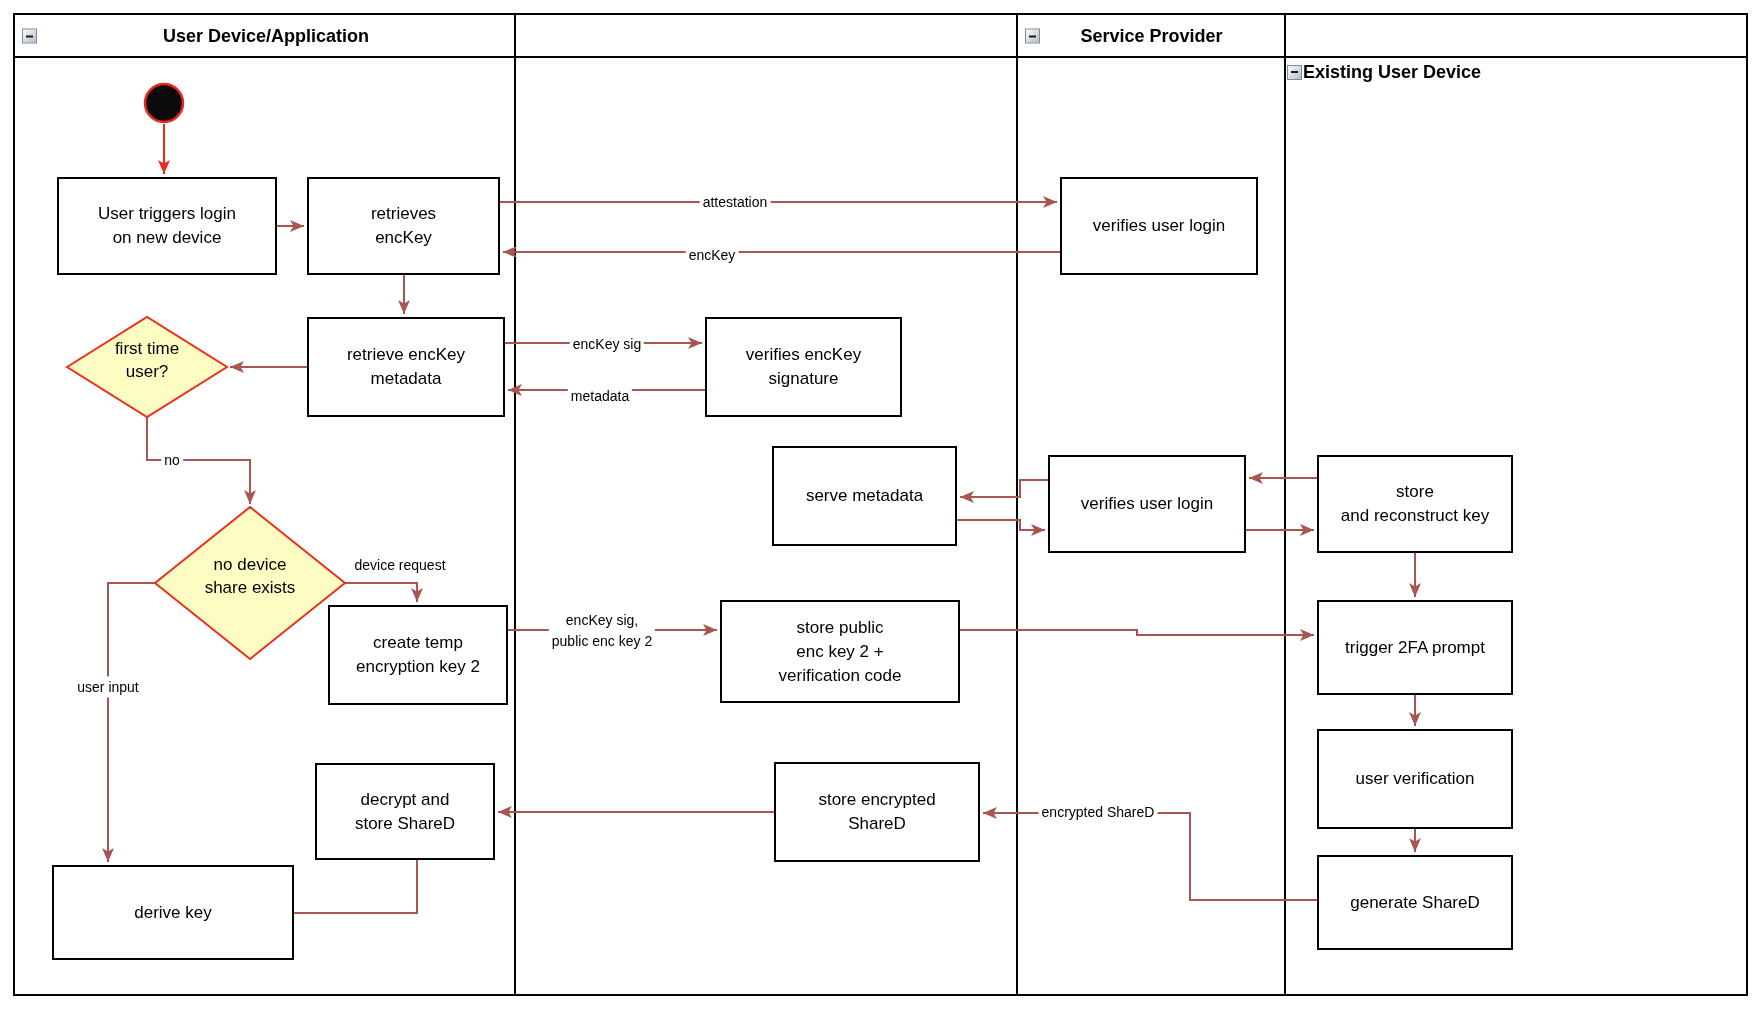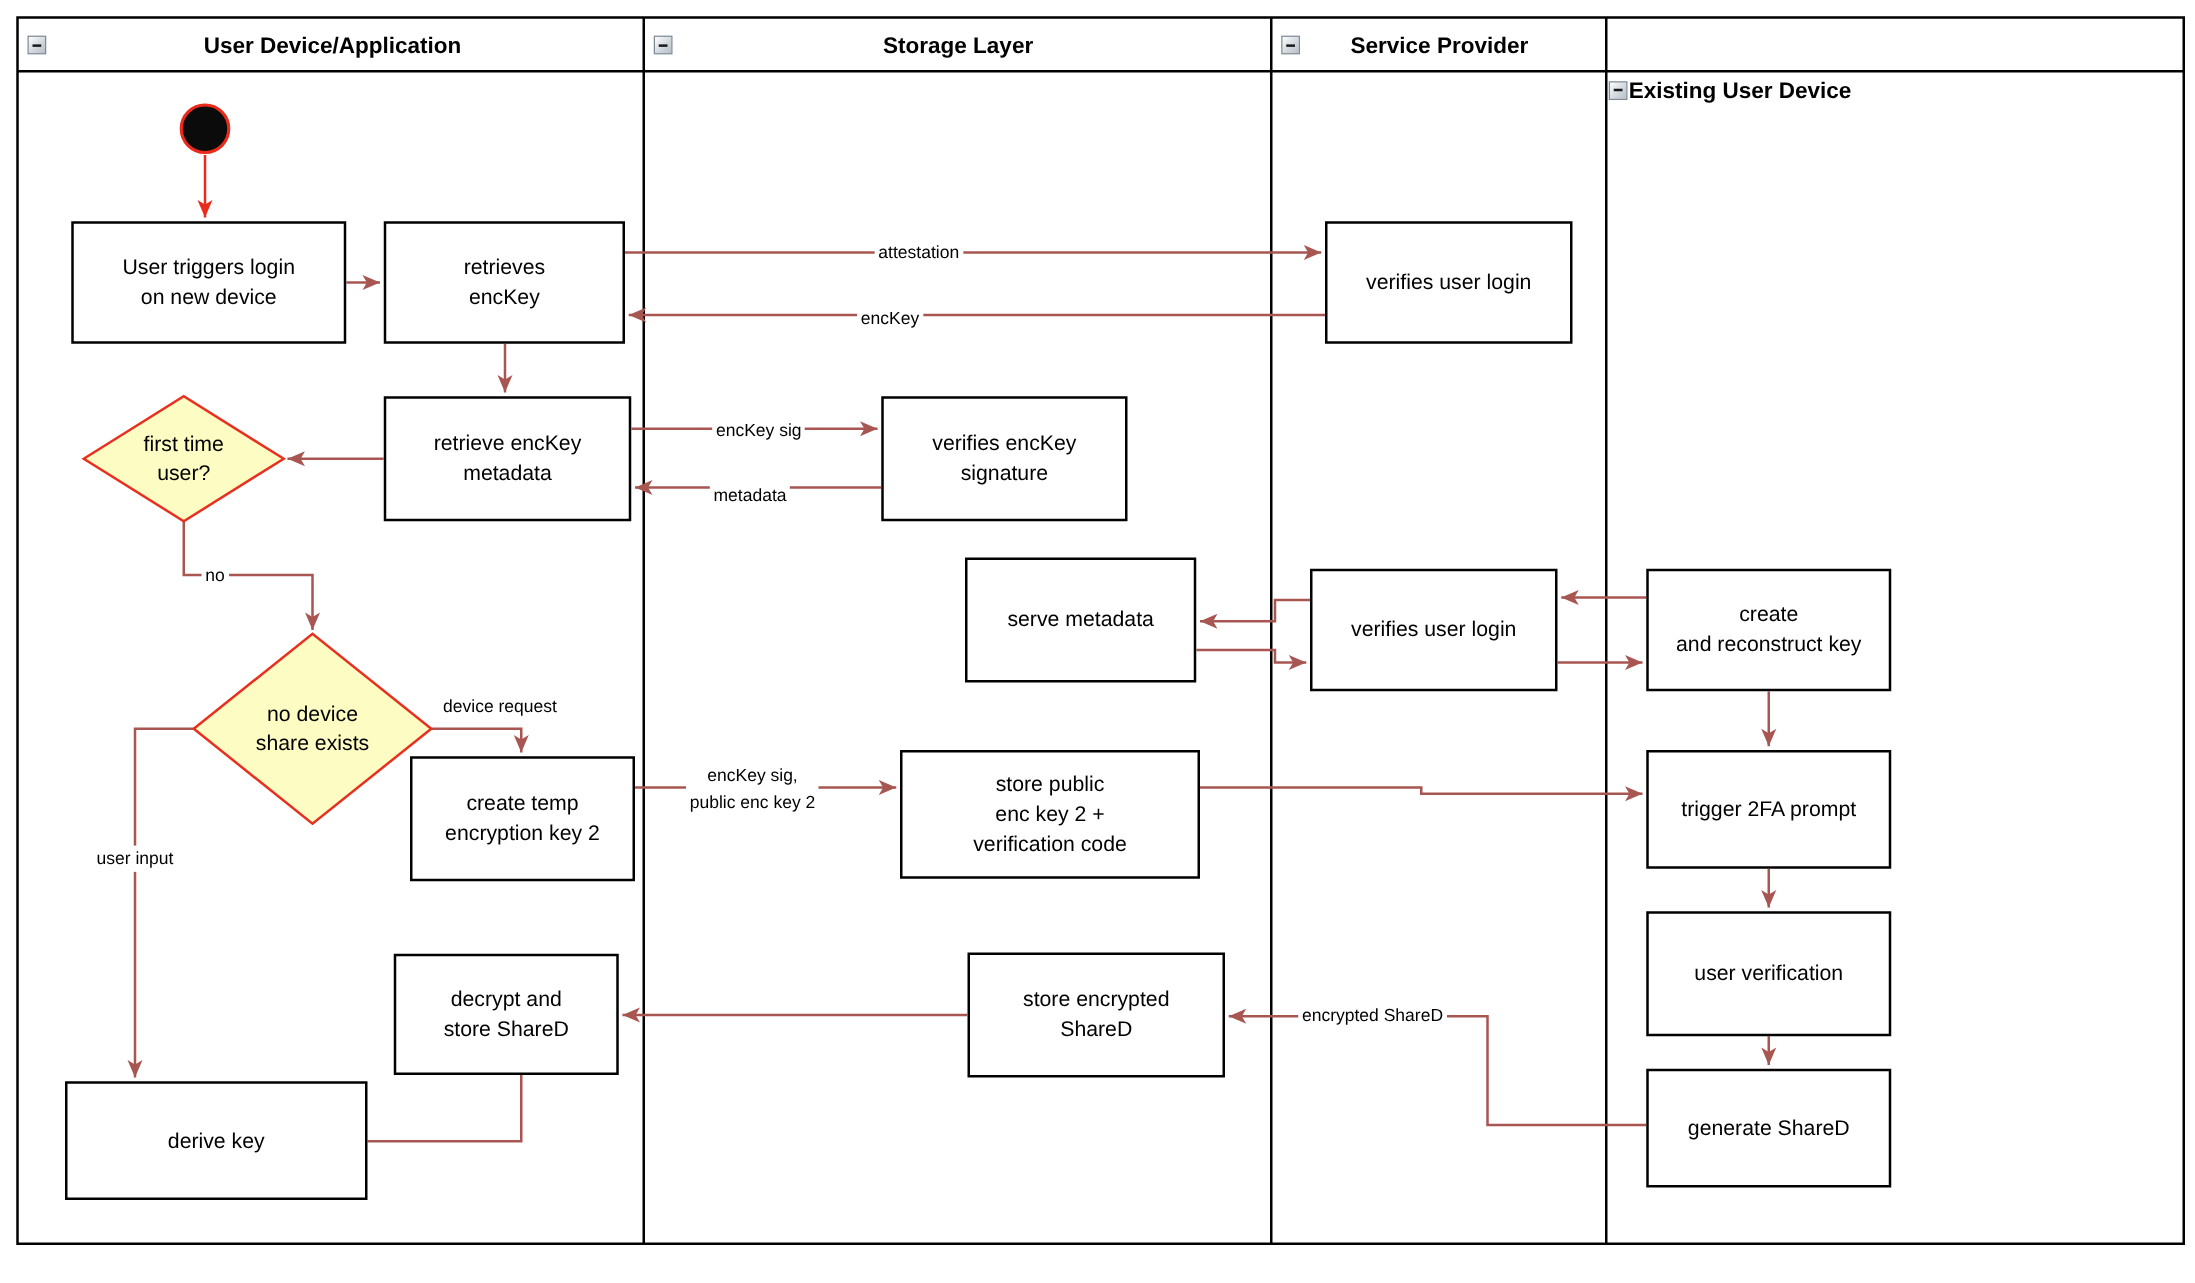--- a/index.html
+++ b/index.html
@@ -13,21 +13,21 @@
             width:15px;height:15px;border:1px solid #7f8a94;
             background:linear-gradient(135deg,#fdfdfd 0%,#cfd6dc 60%,#b7bec5 100%);
             display:flex;align-items:center;justify-content:center;box-sizing:border-box;}
   .collapse .minus{width:7px;height:2px;background:#1a1a1a;}
   .hdr.flush{justify-content:flex-start;}
   .hdr.flush .collapse{position:static;transform:none;margin-right:1px;flex:0 0 auto;}
   .node{position:absolute;box-sizing:border-box;border:2px solid #000;background:#fff;
         display:flex;flex-direction:column;align-items:center;justify-content:center;
         font-size:17px;line-height:24px;text-align:center;}
   .dlabel{position:absolute;display:flex;flex-direction:column;align-items:center;
-          justify-content:center;font-size:17px;line-height:23px;text-align:center;}
+          font-size:17px;line-height:23px;text-align:center;}
   .lbl{position:absolute;transform:translate(-50%,-50%);background:#ffffff;
        padding:0 3px;font-size:14px;line-height:21px;white-space:nowrap;text-align:center;}
   .lbl span{display:block;}
 </style>
 </head>
 <body>
 
 <div id="canvas">
 
   <svg class="layer" width="1756" height="1026" viewBox="0 0 1756 1026">
@@ -74,26 +74,20 @@
 
     <polygon points="67,367 147,317 227,367 147,417" fill="#fdfcc2" stroke="#e8301f" stroke-width="2"></polygon>
     <polygon points="155,583 250,507 345,583 250,659" fill="#fdfcc2" stroke="#e8301f" stroke-width="2"></polygon>
   </svg>
 
   <div class="hdr" style="left:15px;width:502px;border-radius:18px;">
     <span class="collapse">
         <span class="minus"></span>
       </span>
     <span class="title">User Device/Application</span>
-  </div>
-  <div class="hdr" style="left:516px;width:501px;">
-    <span class="collapse">
-        <span class="minus"></span>
-      </span>
-    <span class="title">Storage Layer</span>
   </div>
   <div class="hdr" style="left:1018px;width:267px;">
     <span class="collapse">
         <span class="minus"></span>
       </span>
     <span class="title">Service Provider</span>
   </div>
   <div class="hdr flush" style="left:1287px;width:458px;margin-top:36px;">
     <span class="collapse">
         <span class="minus"></span>
@@ -152,21 +146,21 @@
   </div>
 
   <div class="node" style="left:1060px;top:177px;width:198px;height:98px">
     <span>verifies user login</span>
   </div>
   <div class="node" style="left:1048px;top:455px;width:198px;height:98px">
     <span>verifies user login</span>
   </div>
 
   <div class="node" style="left:1317px;top:455px;width:196px;height:98px">
-    <span>create</span>
+    <span>store</span>
     <span>and reconstruct key</span>
   </div>
   <div class="node" style="left:1317px;top:600px;width:196px;height:95px">
     <span>trigger 2FA prompt</span>
   </div>
   <div class="node" style="left:1317px;top:729px;width:196px;height:100px">
     <span>user verification</span>
   </div>
   <div class="node" style="left:1317px;top:855px;width:196px;height:95px">
     <span>generate ShareD</span>

